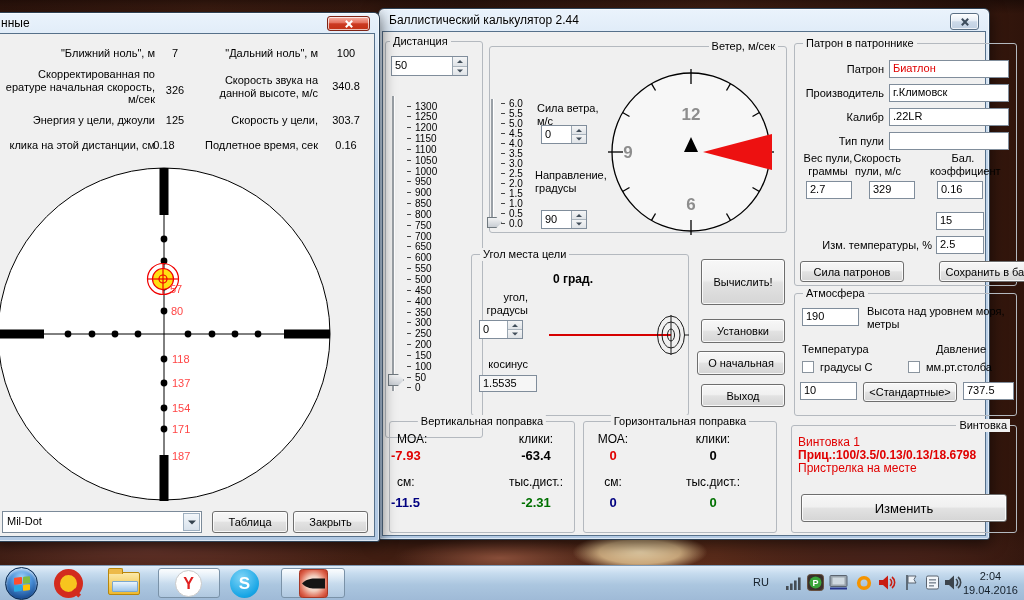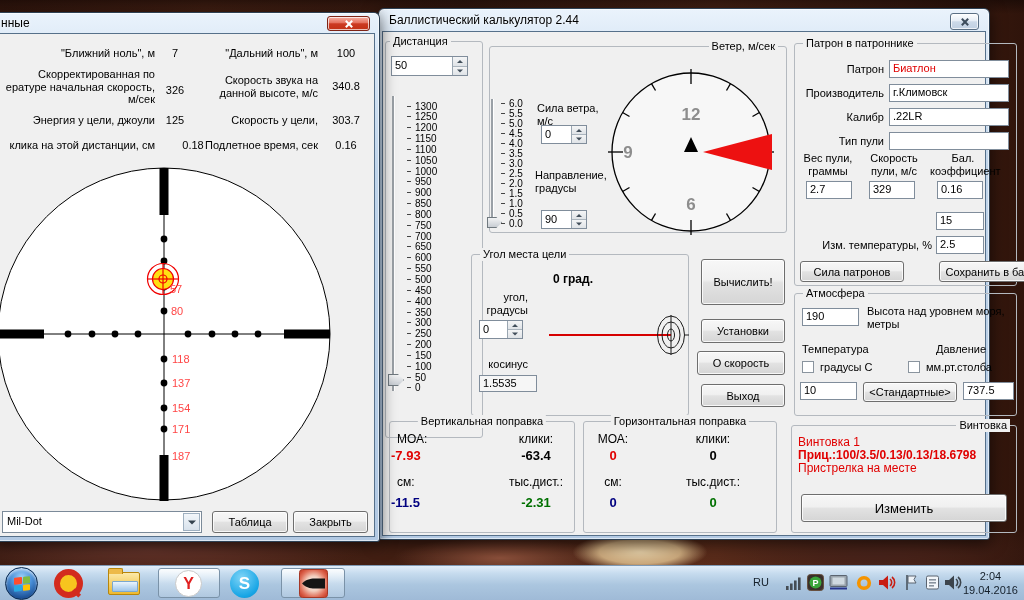--- a/index.html
+++ b/index.html
@@ -365,37 +365,37 @@
             <ellipse cx="18" cy="21" rx="3.5" ry="6"></ellipse>
           <line x1="18" y1="1" x2="18" y2="41"></line>
             <line x1="32" y1="21" x2="36" y2="21"></line>
         </g>
       </svg>
       <div class="lbl r" style="left:95px;top:326px;width:50px;">косинус</div>
       <div class="input flat" style="left:96px;top:343px;width:58px;height:17px;">1.5535</div>
 
       <div class="btn" style="left:318px;top:227px;width:84px;height:46px;">Вычислить!</div>
       <div class="btn" style="left:318px;top:287px;width:84px;height:24px;">Установки</div>
-      <div class="btn" style="left:314px;top:319px;width:88px;height:24px;">О скорость</div>
+      <div class="btn" style="left:314px;top:319px;width:88px;height:24px;">О начальная</div>
       <div class="btn" style="left:318px;top:352px;width:84px;height:23px;">Выход</div>
 
       <div class="group" style="left:411px;top:11px;width:223px;height:243px;">
         <span class="legend" style="left:8px;">Патрон в патроннике</span>
       </div>
       <div class="lbl r" style="left:415px;top:31px;width:86px;">Патрон</div>
       <div class="input red" style="left:506px;top:28px;width:120px;height:18px;">Биатлон</div>
       <div class="lbl r" style="left:415px;top:55px;width:86px;">Производитель</div>
       <div class="input" style="left:506px;top:52px;width:120px;height:18px;">г.Климовск</div>
       <div class="lbl r" style="left:415px;top:79px;width:86px;">Калибр</div>
       <div class="input" style="left:506px;top:76px;width:120px;height:18px;">.22LR</div>
       <div class="lbl r" style="left:415px;top:103px;width:86px;">Тип пули</div>
       <div class="input" style="left:506px;top:100px;width:120px;height:18px;"></div>
       <div class="lbl pre c" style="left:417px;top:120px;width:56px;line-height:12.5px;">Вес пули,
 граммы</div>
-      <div class="lbl pre c" style="left:481px;top:120px;width:60px;line-height:12.5px;">Скорость
+      <div class="lbl pre c" style="left:458px;top:120px;width:60px;line-height:12.5px;text-align:right;">Скорость
 пули, м/с</div>
       <div class="lbl pre c" style="left:547px;top:120px;width:66px;line-height:12.5px;">Бал.
 коэффициент</div>
       <div class="input" style="left:423px;top:149px;width:46px;height:18px;">2.7</div>
       <div class="input" style="left:486px;top:149px;width:46px;height:18px;">329</div>
       <div class="input" style="left:554px;top:149px;width:46px;height:18px;">0.16</div>
       <div class="input" style="left:553px;top:180px;width:48px;height:18px;">15</div>
       <div class="lbl r" style="left:415px;top:207px;width:134px;">Изм. температуры, %</div>
       <div class="input" style="left:553px;top:204px;width:48px;height:18px;">2.5</div>
       <div class="btn" style="left:417px;top:229px;width:104px;height:21px;">Сила патронов</div>
@@ -470,21 +470,21 @@
     <div class="lbl pre r" style="left:210px;top:61px;width:116px;line-height:12.5px;">Скорость звука на
 данной высоте, м/с</div>
     <div class="lbl c" style="left:330px;top:67px;width:48px;">340.8</div>
 
     <div class="lbl pre r" style="left:0;top:101px;width:163px;">Энергия у цели, джоули</div>
     <div class="lbl c" style="left:163px;top:101px;width:40px;">125</div>
     <div class="lbl pre r" style="left:210px;top:101px;width:116px;">Скорость у цели,</div>
     <div class="lbl c" style="left:330px;top:101px;width:48px;">303.7</div>
 
     <div class="lbl pre r" style="left:0;top:126px;width:163px;">клика на этой дистанции, см</div>
-    <div class="lbl c" style="left:181px;top:126px;width:40px;">0.18</div>
+    <div class="lbl c" style="left:152px;top:126px;width:40px;">0.18</div>
     <div class="lbl pre r" style="left:210px;top:126px;width:116px;">Подлетное время, сек</div>
     <div class="lbl c" style="left:330px;top:126px;width:48px;">0.16</div>
 
     <svg style="position:absolute;left:0;top:148px;" width="376" height="352" viewBox="-8 160 376 352">
       <circle cx="164" cy="333" r="166" fill="#fff" stroke="#000" stroke-width="1"></circle>
       <line x1="164" y1="167" x2="164" y2="499" stroke="#000" stroke-width="1"></line>
       <line x1="-8" y1="333" x2="330" y2="333" stroke="#000" stroke-width="1"></line>
       <g fill="#000">
         <rect x="159.5" y="167" width="9" height="47"></rect>
         <rect x="159.5" y="454" width="9" height="46"></rect>

